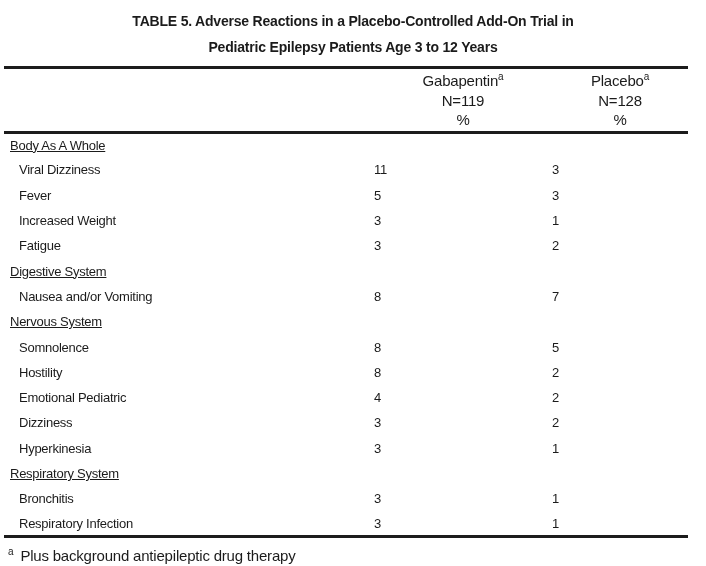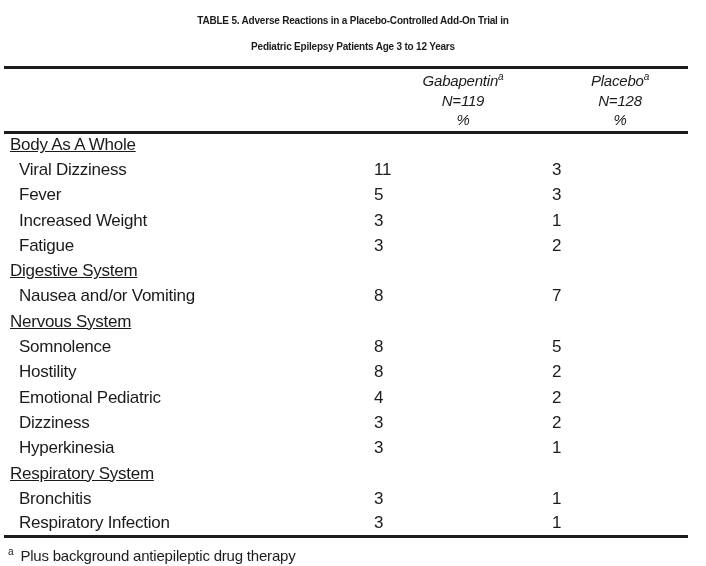--- a/index.html
+++ b/index.html
@@ -10,21 +10,21 @@
     height: 566px;
     background: #ffffff;
     font-family: "Liberation Sans", sans-serif;
     color: #1b1b1b;
     overflow: hidden;
   }
   .title-block {
     padding-top: 8px;
     text-align: center;
     font-weight: bold;
-    font-size: 10px;
+    font-size: 14px;
     letter-spacing: -0.2px;
   }
   .title-line { line-height: 26px; }
 
   table.rx-table {
     margin-left: 4px;
     margin-top: 6px;
     width: 684px;
     border-collapse: collapse;
     border-top: 3px solid #1c1c1c;
@@ -36,31 +36,31 @@
   col.c-plac  { width: 136px; }
 
   thead tr { border-bottom: 3px solid #1c1c1c; }
   thead td {
     padding: 2px 0 1px 0;
     text-align: center;
     vertical-align: top;
     font-size: 15px;
     letter-spacing: -0.2px;
   }
-  .hdr-line { line-height: 19.5px; font-style: italic; }
+  .hdr-line { line-height: 19.5px; }
   sup.fn-mark {
     font-size: 10px;
     line-height: 0;
     vertical-align: 6px;
   }
 
   tbody td {
     height: 25.3px;
     padding: 0;
-    font-size: 17px;
+    font-size: 13px;
     letter-spacing: -0.25px;
     vertical-align: middle;
   }
   td.section-cell { padding-left: 6px; }
   .section-name { text-decoration: underline; }
   td.label-cell { padding-left: 15px; }
   td.val-cell { text-align: left; }
 
   .footnote {
     margin: 9px 9px 0 8px;

